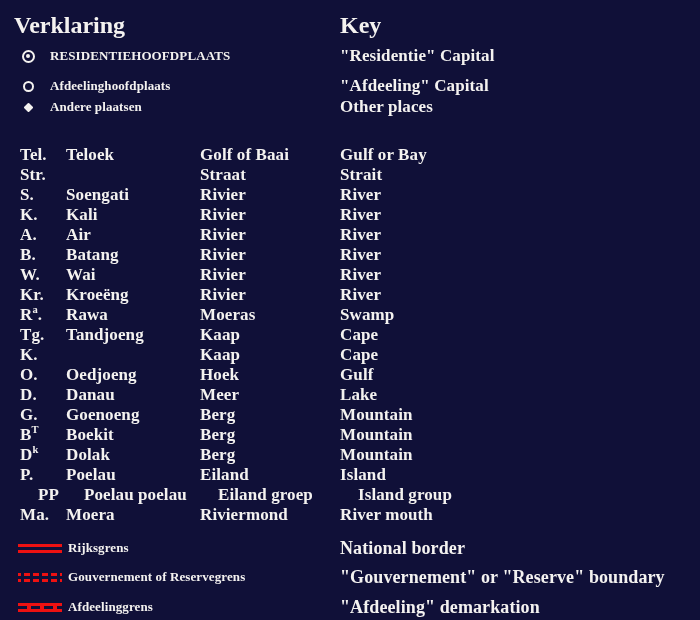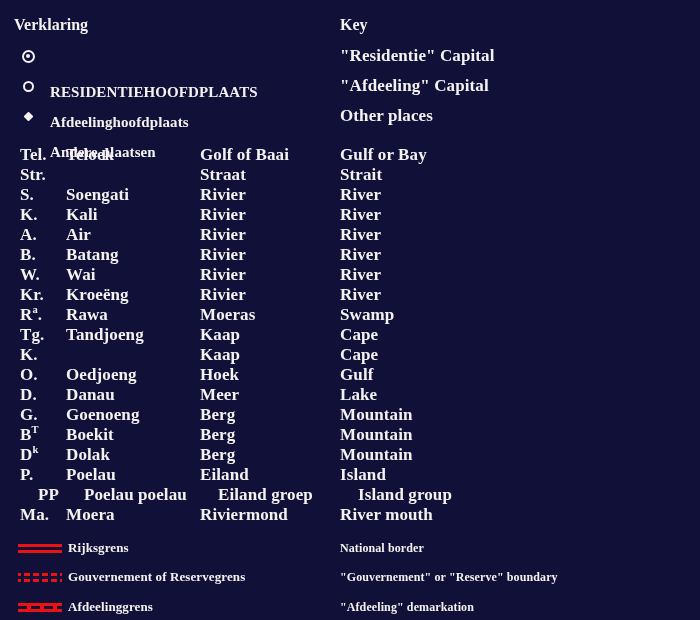--- a/index.html
+++ b/index.html
@@ -36,39 +36,39 @@
     line-height: 20px;
     letter-spacing: 0.1px;
   }
 
   
   .heading-row { top: 12px; height: 26px; }
   .heading {
     position: absolute;
     top: 0;
     font-weight: bold;
-    font-size: 16px;
+    font-size: 24px;
     line-height: 26px;
   }
   .heading.nl { left: 14px; }
   .heading.en { left: 340px; }
 
   
   .sym-row { height: 28px; }
   .sym-box {
     position: absolute;
     left: 14px;
     top: 0;
     width: 28px;
     height: 28px;
     display: flex;
     align-items: center;
     justify-content: center;
   }
-  .sym-label-nl { left: 50px; font-size: 15px; line-height: 28px; margin-top: 36px; }
+  .sym-label-nl { left: 50px; font-size: 13px; line-height: 28px; }
   .sym-label-en { left: 340px; font-size: 17px; line-height: 28px; }
   .sym-row .cell { height: 28px; }
 
   
   .sym-residentie {
     width: 13px; height: 13px;
     border-radius: 50%;
     border: 2px solid #f4f2f0;
     box-sizing: border-box;
     position: relative;
@@ -113,21 +113,21 @@
   .line-box {
     position: absolute;
     left: 18px;
     top: 0;
     width: 44px;
     height: 30px;
     display: flex;
     align-items: center;
   }
   .line-label-nl { left: 68px; font-size: 13px; line-height: 30px; }
-  .line-label-en { left: 340px; font-size: 12px; line-height: 30px; }
+  .line-label-en { left: 340px; font-size: 18px; line-height: 30px; }
   .line-row .cell { height: 30px; }
 
   .swatch {
     width: 44px;
     height: 9px;
     background: #ee1111;
     position: relative;
     overflow: hidden;
   }
   
@@ -204,21 +204,21 @@
   </div>
 
   <div class="row sym-row" style="top:72px;">
     <div class="sym-box">
         <span class="sym-afdeeling"></span>
       </div>
     <div class="cell sym-label-nl">Afdeelinghoofdplaats</div>
     <div class="cell sym-label-en">"Afdeeling" Capital</div>
   </div>
 
-  <div class="row sym-row" style="top:102px;">
+  <div class="row sym-row" style="top:93px;">
     <div class="sym-box">
         <span class="sym-andere"></span>
       </div>
     <div class="cell sym-label-nl">Andere plaatsen</div>
     <div class="cell sym-label-en">Other places</div>
   </div>
 
   <div id="abbr-table">
       <div class="row" style="top: 145px;">
         <div class="cell abbr-col">Tel.</div>

